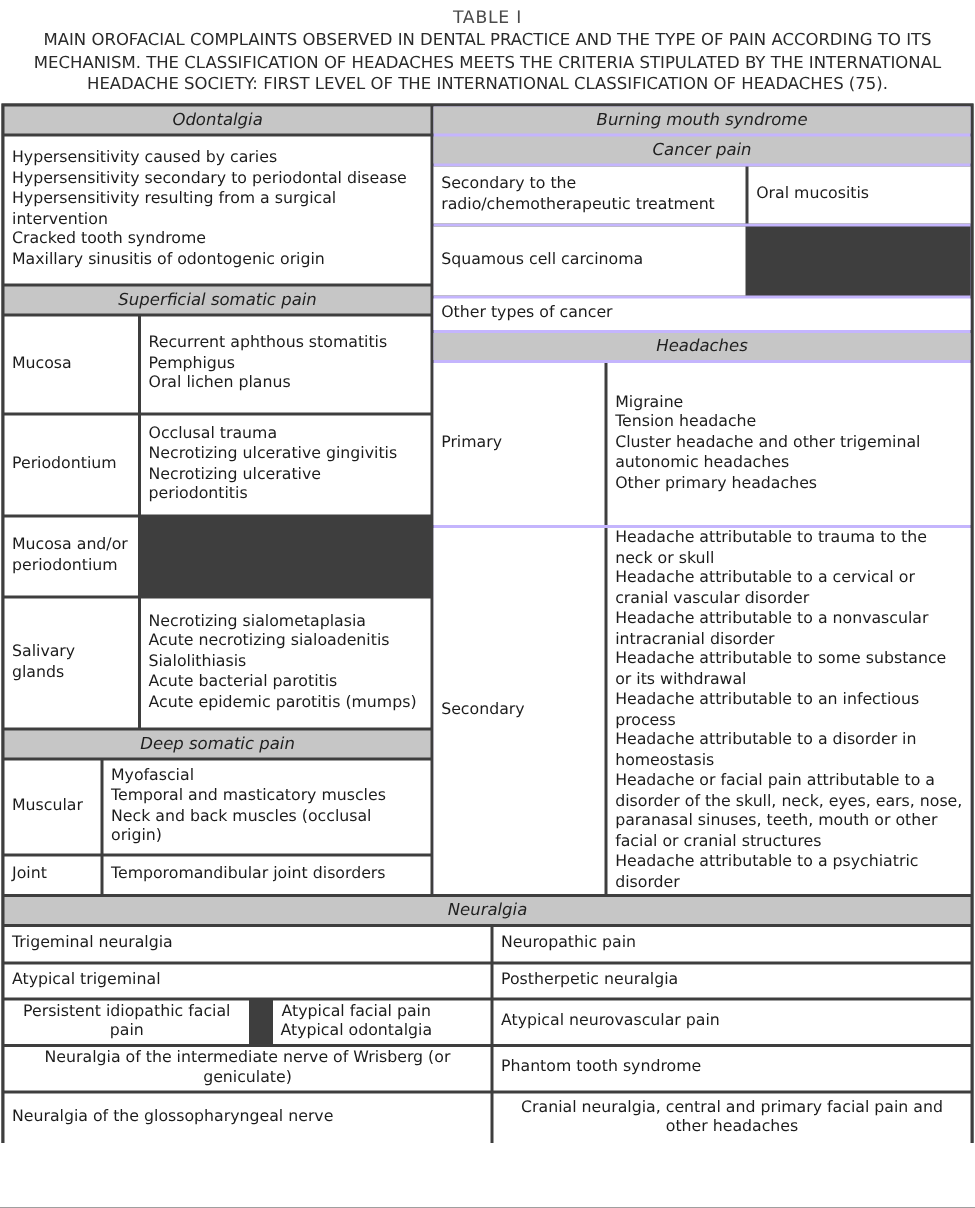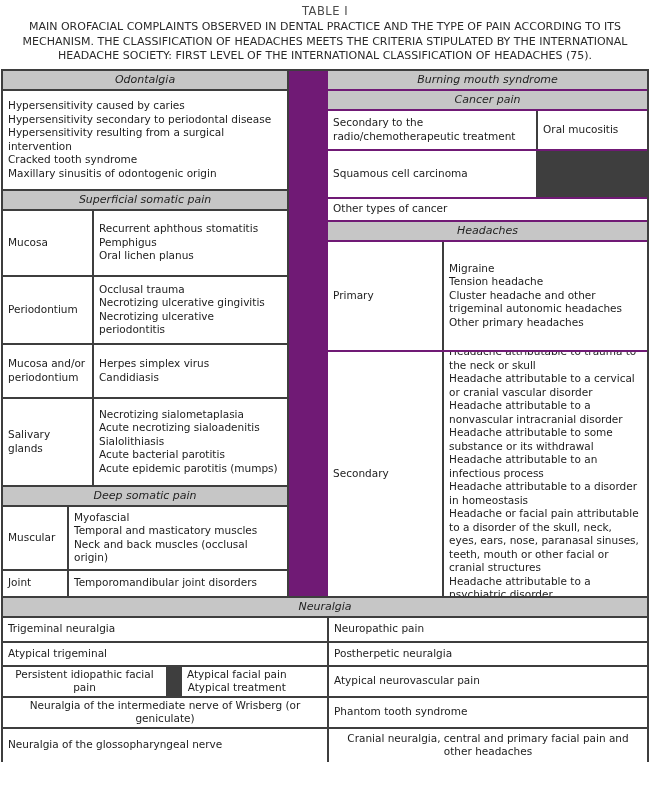--- a/index.html
+++ b/index.html
@@ -13,21 +13,21 @@
   .title-block { padding:4px 10px 5px 10px; text-align:center; }
   .table-label { font-size:11.5px; color:#4a4a4a; letter-spacing:.5px; margin-bottom:2px; }
   .caption { font-size:11px; line-height:14.5px; color:#2a2a2a; max-width:628px; margin:0 auto; }
   
   .tbl {
     width:648px; margin:0 1px; border:2px solid #3e3e3e;
     background:#3e3e3e; font-size:10.5px; line-height:13.5px;
   }
   .top { display:flex; gap:2px; background:#3e3e3e; height:525px; }
   .colL { width:285px; display:flex; flex-direction:column; gap:2px; background:#3e3e3e; }
-  .colR { width:359px; display:flex; flex-direction:column; gap:2px; background:#701a75;padding-left:39px; }
+  .colR { width:359px; display:flex; flex-direction:column; gap:2px; background:#c4b5fd; }
   .bottom { margin-top:2px; display:flex; flex-direction:column; gap:2px; background:#3e3e3e;text-align:center; }
   
   .hdr {
     flex:0 0 18px; height:18px; background:#c6c6c6; color:#1f1f1f;
     font-style:italic; font-size:11px;
     display:flex; align-items:center; justify-content:center; overflow:hidden;
   }
   .cell {
     background:#ffffff; display:flex; align-items:center;
     padding:1px 5px; overflow:hidden; white-space:pre-line;
@@ -83,22 +83,20 @@
 Oral lichen planus</div>
         </div>
         <div class="row h66">
           <div class="cell lab w89">Periodontium</div>
           <div class="cell grow">Occlusal trauma
 Necrotizing ulcerative gingivitis
 Necrotizing ulcerative periodontitis</div>
         </div>
         <div class="row h52">
           <div class="cell lab w89">Mucosa and/or periodontium</div>
-          <div class="cell grow">Herpes simplex virus
-Candidiasis</div>
         </div>
         <div class="row h86">
           <div class="cell lab w89">Salivary glands</div>
           <div class="cell grow">Necrotizing sialometaplasia
 Acute necrotizing sialoadenitis
 Sialolithiasis
 Acute bacterial parotitis
 Acute epidemic parotitis (mumps)</div>
         </div>
 
@@ -158,21 +156,21 @@
         <div class="cell bright">Neuropathic pain</div>
       </div>
       <div class="brow mh22">
         <div class="cell bleft">Atypical trigeminal</div>
         <div class="cell bright">Postherpetic neuralgia</div>
       </div>
       <div class="brow mh28">
         <div class="bsplit">
           <div class="cell wA">Persistent idiopathic facial pain</div>
           <div class="cell wB">Atypical facial pain
-Atypical treatment</div>
+Atypical odontalgia</div>
         </div>
         <div class="cell bright">Atypical neurovascular pain</div>
       </div>
       <div class="brow mh29">
         <div class="cell bleft">Neuralgia of the intermediate nerve of Wrisberg (or geniculate)</div>
         <div class="cell bright">Phantom tooth syndrome</div>
       </div>
       <div class="brow mh33">
         <div class="cell bleft">Neuralgia of the glossopharyngeal nerve</div>
         <div class="cell bright">Cranial neuralgia, central and primary facial pain and other headaches</div>

